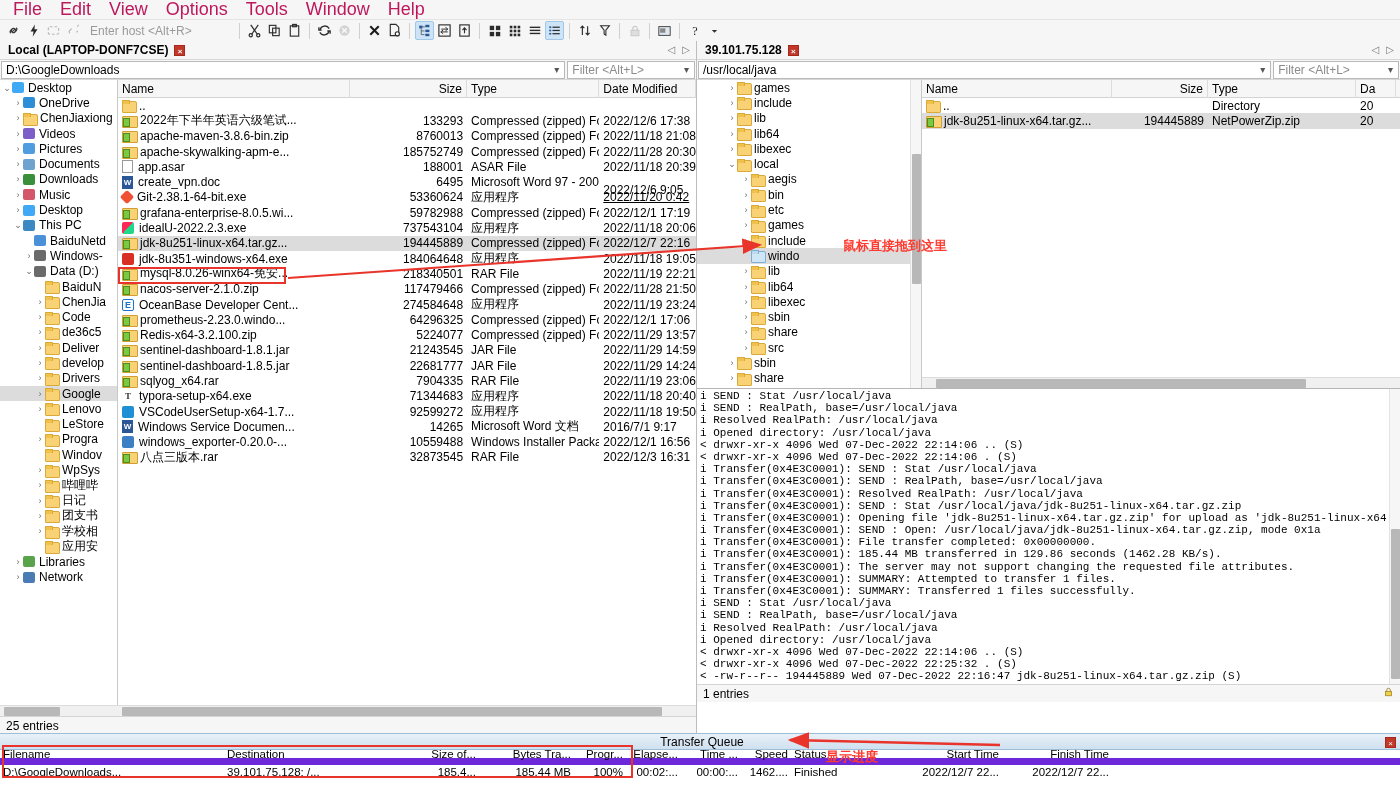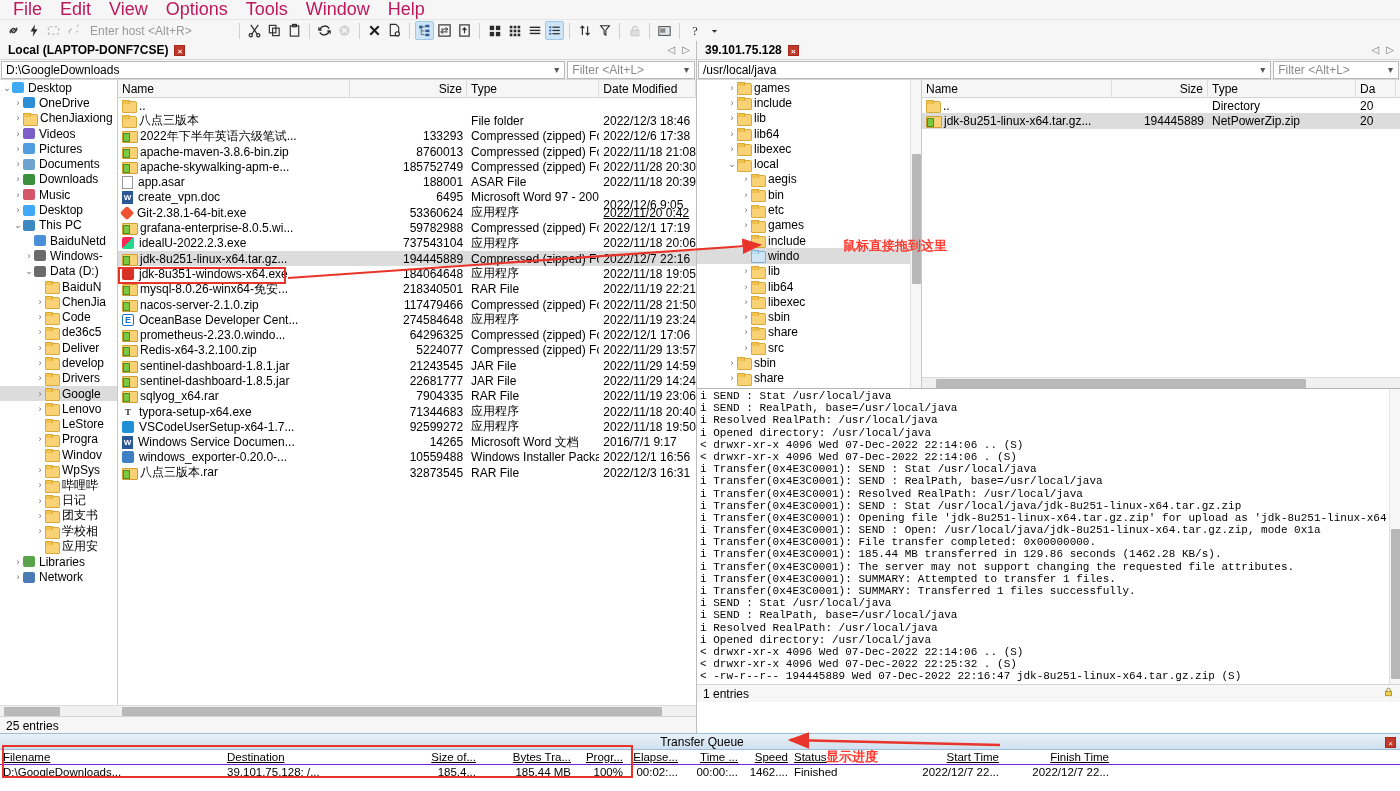--- a/index.html
+++ b/index.html
@@ -169,21 +169,21 @@
     position:relative;
     justify-content:center;
   }
   .tqclose {
     position:absolute; right:4px; top:3px; width:11px; height:11px;
     background:#c0392b; color:#fff; font-size:8px; line-height:11px; text-align:center; border:1px solid #a5281b;
   }
   .tqtable { background:#fff; height:41px; }
   .tqrow { display:flex; font-size:11.5px; height:15px; align-items:center; }
   .tqrow .c { padding:0 3px; overflow:hidden; white-space:nowrap; height:15px; line-height:15px; }
-  .tqrow.hdr { border-bottom:1px solid #6d28d9;text-decoration:underline; }
+  .tqrow.hdr { border-bottom:7px solid #6d28d9; }
   .tqrow .c.r { text-align:right; }
 
   
   .anno-text {
     position:absolute; color:#ff3b30; font-size:13px; font-weight:bold;
     font-family:"DejaVu Sans", sans-serif;
   }
   .redbox { position:absolute; border:2px solid #e8342a; pointer-events:none; }
   svg.anno { position:absolute; left:0; top:0; width:1400px; height:791px; pointer-events:none; }
 </style>
@@ -623,29 +623,20 @@
           </div>
           <div id="lfiles">
               <div class="trow">
                 <div class="c" style="width: 278px; display: flex; align-items: center;">
                   <span class="folder"></span>
                   <span>..</span>
                 </div>
                 <div class="c r" style="width: 140px;"></div>
                 <div class="c" style="width: 158px;"></div>
                 <div class="c" style="width: 115px;"></div>
-              </div>
-              <div class="trow">
-                <div class="c" style="width: 278px; display: flex; align-items: center;">
-                  <span class="folder"></span>
-                  <span>八点三版本</span>
-                </div>
-                <div class="c r" style="width: 140px;"></div>
-                <div class="c" style="width: 158px;">File folder</div>
-                <div class="c" style="width: 115px;">2022/12/3 18:46</div>
               </div>
               <div class="trow">
                 <div class="c" style="width: 278px; display: flex; align-items: center;">
                   <span class="zipico"></span>
                   <span>2022年下半年英语六级笔试...</span>
                 </div>
                 <div class="c r" style="width: 140px;">133293</div>
                 <div class="c" style="width: 158px;">Compressed (zipped) Folder</div>
                 <div class="c" style="width: 115px;">2022/12/6 17:38</div>
               </div>

